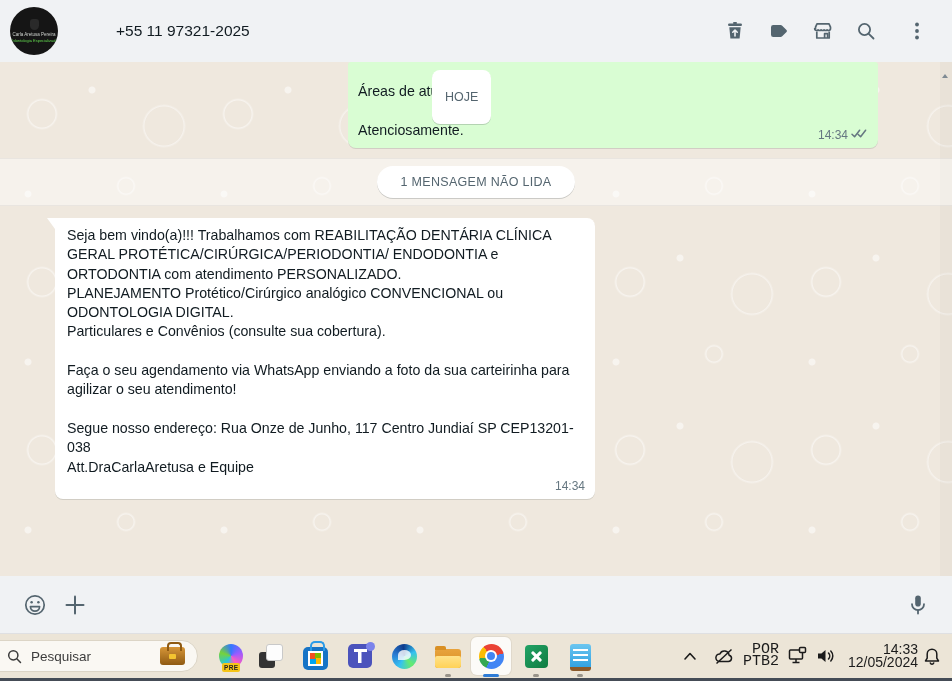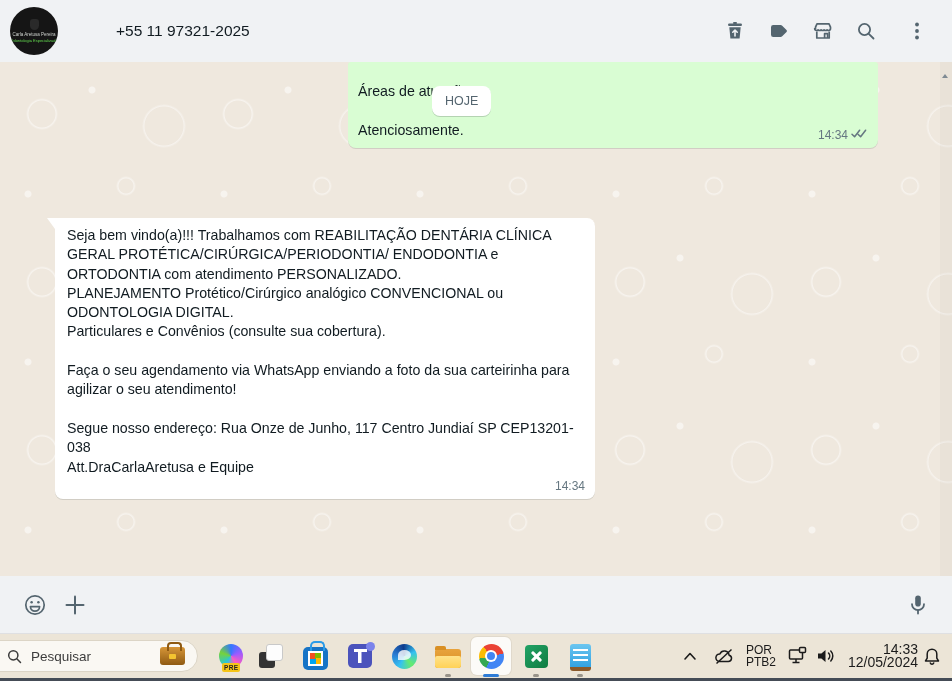--- a/index.html
+++ b/index.html
@@ -57,22 +57,22 @@
     left:55px; top:156px; width:540px;
     background:#FFFFFF; border-radius:0 8px 8px 8px;
     padding:8px 12px 22px 12px;
   }
   .bubble-in::before{
     content:""; position:absolute; top:0; left:-8px; width:8px; height:11px;
     background:#FFFFFF; clip-path:polygon(0 0, 100% 0, 100% 100%);
   }
 
   .date-pill{
-    position:absolute; left:432px; top:24px; z-index:3;
-    background:#FFFFFF; border-radius:8px; padding:8px 13px;
+    position:absolute; left:432px; top:8px; z-index:3;
+    background:#FFFFFF; border-radius:8px; padding:20px 13px;
     font-size:12.5px; color:#54656F; box-shadow:0 1px .5px rgba(11,20,26,.18);
   }
 
   .unread-band{
     position:absolute; left:0; top:96px; width:952px; height:48px;
     background:rgba(255,255,255,.42);
     border-top:1px solid rgba(0,0,0,.05); border-bottom:1px solid rgba(0,0,0,.05);
     display:flex; align-items:center; justify-content:center;
   }
   .unread-pill{
@@ -162,21 +162,21 @@
   .icon-excel{ position:relative; width:23px; height:23px; background:linear-gradient(135deg,#21A366,#107C41); border-radius:4px; }
   .icon-excel::before, .icon-excel::after{ content:""; position:absolute; left:10px; top:5px; width:3px; height:13px; background:#fff; border-radius:1px; }
   .icon-excel::before{ transform:rotate(45deg); }
   .icon-excel::after{ transform:rotate(-45deg); }
   .icon-notepad{ position:relative; width:21px; height:25px; background:linear-gradient(#6CC6F0,#2D9FE0); border-radius:3px; }
   .icon-notepad::before{ content:""; position:absolute; left:3px; top:5px; width:15px; height:13px;
     background:repeating-linear-gradient(#fff 0 2px, transparent 2px 5px); }
   .icon-notepad::after{ content:""; position:absolute; bottom:-2px; left:0; width:21px; height:4px; background:#8B5A2B; border-radius:0 0 3px 3px; }
 
   .tray-item{ position:absolute; top:0; height:44px; display:flex; align-items:center; justify-content:center; cursor:pointer; }
-  .tray-text{ font-size:12px; line-height:12px; color:#1b1b1b; text-align:left; }
+  .tray-text{ font-size:15px; line-height:12px; color:#1b1b1b; text-align:right;font-family:Liberation Mono, monospace; }
   .tray-clock{ font-size:14px; line-height:13.5px; color:#1b1b1b; text-align:right; }
 
   svg{ overflow:visible; }
 </style>
 </head>
 <body>
 
 <header class="chat-header">
   <div class="avatar">
     <span class="av-line1">Carla Aretusa Pereira</span>
@@ -237,20 +237,23 @@
         <svg width="17" height="11" viewBox="0 0 17 11" fill="none" stroke="#667781" stroke-width="1.5" stroke-linecap="round" stroke-linejoin="round">
           <path d="M1 6.2 3.6 8.8 8.6 2.2"></path>
           <path d="M7 6.2 9.6 8.8 14.6 2.2"></path>
         </svg>
       </span>
     </div>
   </div>
 
   <div class="date-pill">HOJE</div>
 
+  <div class="unread-band">
+    <div class="unread-pill">1 MENSAGEM NÃO LIDA</div>
+  </div>
 
   <div class="bubble bubble-in">
     <div class="msg-text">Seja bem vindo(a)!!! Trabalhamos com REABILITAÇÃO DENTÁRIA CLÍNICA GERAL PROTÉTICA/CIRÚRGICA/PERIODONTIA/ ENDODONTIA e ORTODONTIA com atendimento PERSONALIZADO.
 PLANEJAMENTO Protético/Cirúrgico analógico CONVENCIONAL ou ODONTOLOGIA DIGITAL.
 Particulares e Convênios (consulte sua cobertura).
 
 Faça o seu agendamento via WhatsApp enviando a foto da sua carteirinha para agilizar o seu atendimento!
 
 Segue nosso endereço: Rua Onze de Junho, 117 Centro Jundiaí SP CEP13201-038
 Att.DraCarlaAretusa e Equipe</div>

